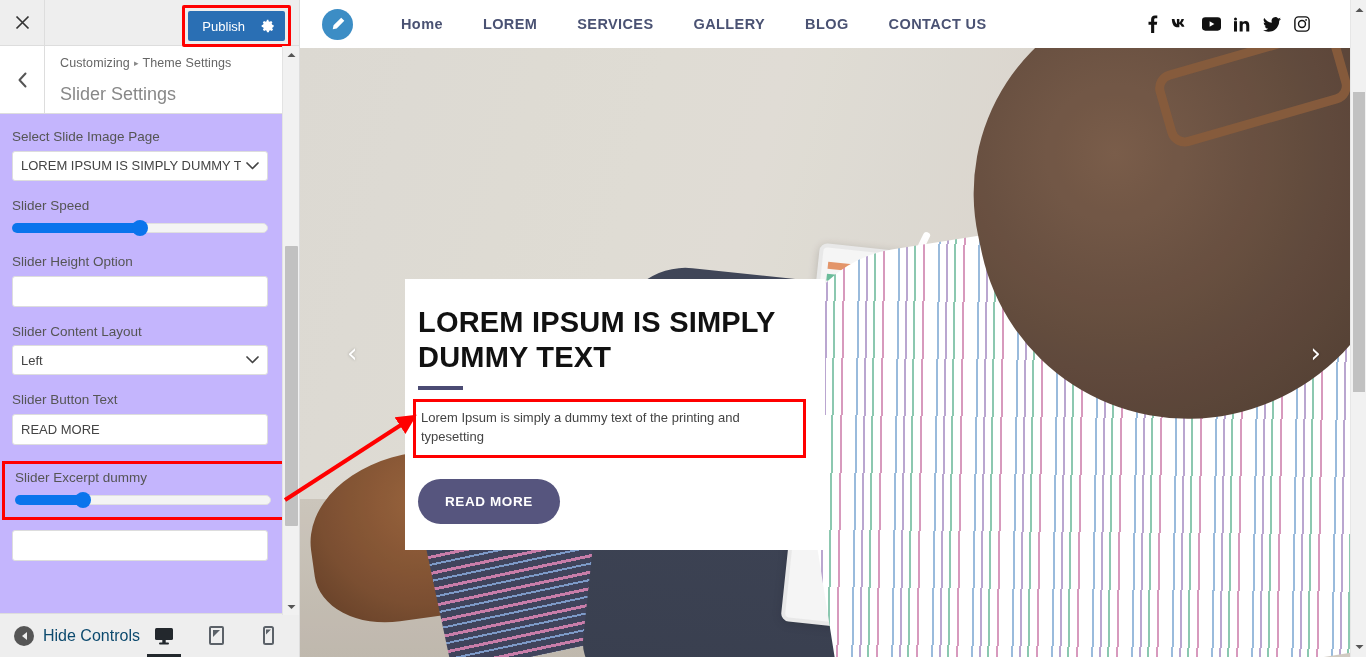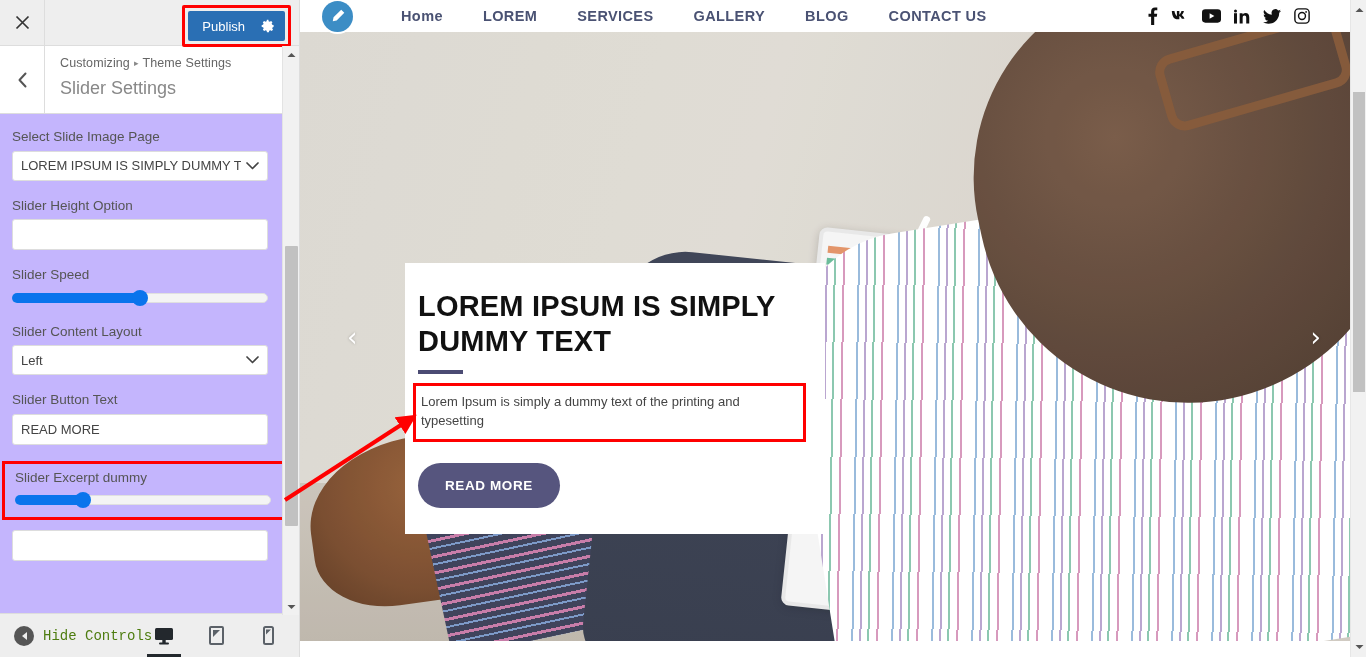--- a/index.html
+++ b/index.html
@@ -69,21 +69,21 @@
   }
   .cz-back {
     width: 45px; flex: 0 0 45px;
     border-right: 1px solid #ddd;
     display: flex; align-items: center; justify-content: center;
     color: #555; cursor: pointer;
   }
   .cz-title-text { padding: 10px 0 0 15px; }
   .cz-crumb { font-size: 12.5px; color: #666; letter-spacing: .1px; }
   .cz-crumb .sep { font-size: 9px; color: #888; margin: 0 4px; vertical-align: 1px; }
-  .cz-panel-title { font-size: 18px; color: #888; font-weight: 400; margin-top: 8px; }
+  .cz-panel-title { font-size: 18px; color: #888; font-weight: 400; margin-top: 14px; }
 
   
   .cz-controls {
     flex: 1 1 auto;
     position: relative;
     background: #c4b5fd;
     padding: 14px 12px 0 12px;
     overflow: hidden;
   }
   .ctl { margin-bottom: 16px; position: relative; }
@@ -190,34 +190,34 @@
     display: flex; align-items: center;
     padding: 0 14px;
     position: relative;
   }
   .hide-controls { display: flex; align-items: center; gap: 9px; cursor: pointer; }
   .hide-dot {
     width: 20px; height: 20px; border-radius: 50%;
     background: #555;
     display: flex; align-items: center; justify-content: center;
   }
-  .hide-label { font-size: 14px; color: #4d7c0f; font-family: Liberation Mono, monospace; }
+  .hide-label { font-size: 16px; color: #0c4a6e; }
   .devices { position: absolute; right: 18px; bottom: 0; top: 0; display: flex; align-items: center; gap: 26px; }
   .dev { position: relative; width: 26px; height: 44px; display: flex; align-items: center; justify-content: center; cursor: pointer; }
   .dev .bar { position: absolute; bottom: 0; left: -4px; width: 34px; height: 4px; background: #23282d; }
 
   
   #preview {
     position: absolute; left: 300px; top: 0;
     width: 1066px; height: 657px;
     background: #fff;
     overflow: hidden;
   }
   .site-nav {
-    height: 32px;
+    height: 48px;
     background: #fff;
     display: flex; align-items: center;
     padding: 0 0 0 22px;
     position: relative;
     z-index: 3;
   }
   .logo {
     width: 31px; height: 31px; border-radius: 50%;
     background: #3c8dc5;
     display: flex; align-items: center; justify-content: center;
@@ -476,31 +476,31 @@
           <span class="sel-text">LOREM IPSUM IS SIMPLY DUMMY TE</span>
           <span class="chev">
             <svg width="13" height="9" viewBox="0 0 13 9">
                 <path d="M1 1.5 L6.5 7 L12 1.5" stroke="#444" stroke-width="1.7" fill="none" stroke-linecap="round" stroke-linejoin="round"></path>
               </svg>
           </span>
         </div>
       </div>
 
       <div class="ctl">
-        <label class="ctl-label">Slider Height Option</label>
-        <input class="ctl-input" type="text" value="" style="">
-      </div>
-
-      <div class="ctl">
         <label class="ctl-label">Slider Speed</label>
         <div class="ctl-range">
           <div class="rng-track"></div>
           <div class="rng-fill" id="fill-speed" style="width: 128px;"></div>
           <div class="rng-thumb" id="thumb-speed" style="left: 128px;"></div>
         </div>
+      </div>
+
+      <div class="ctl">
+        <label class="ctl-label">Slider Height Option</label>
+        <input class="ctl-input" type="text" value="" style="">
       </div>
 
       <div class="ctl">
         <label class="ctl-label">Slider Content Layout</label>
         <div class="ctl-select">
           <span class="sel-text">Left</span>
           <span class="chev">
             <svg width="13" height="9" viewBox="0 0 13 9">
                 <path d="M1 1.5 L6.5 7 L12 1.5" stroke="#444" stroke-width="1.7" fill="none" stroke-linecap="round" stroke-linejoin="round"></path>
               </svg>

